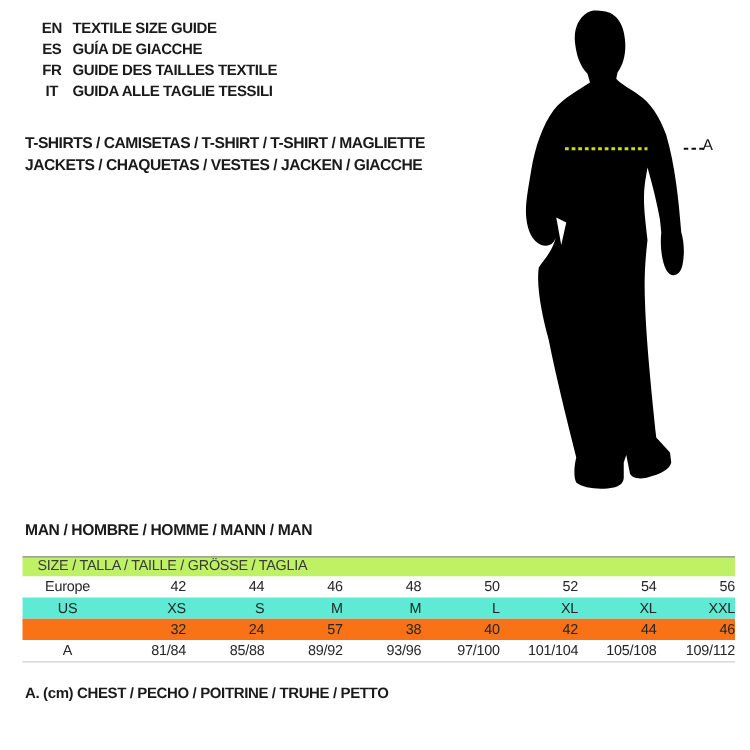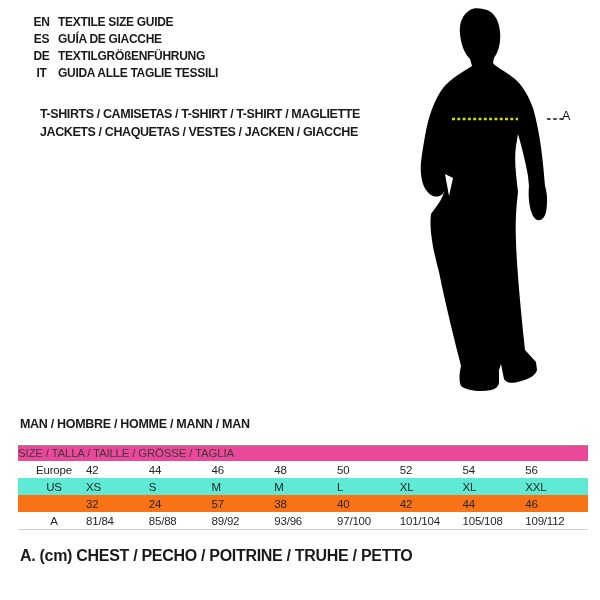--- a/index.html
+++ b/index.html
@@ -6,61 +6,61 @@
   .screen{
     position:relative;width:600px;height:600px;background:#ffffff;overflow:hidden;
     font-family:"Liberation Sans","DejaVu Sans",sans-serif;color:#1a1a1a;
   }
   
   .langs{position:absolute;left:25px;top:13px;}
   .lang-row{display:flex;height:17px;align-items:center;}
   .lang-code{width:33px;font-size:12px;font-weight:700;letter-spacing:-0.3px;text-align:center;}
   .lang-label{font-size:12px;font-weight:700;letter-spacing:-0.3px;white-space:nowrap;}
   
-  .products{position:absolute;left:20px;top:105px;margin-left:20px;}
+  .products{position:absolute;left:20px;top:105px;}
   .product-line{font-size:12.5px;font-weight:700;letter-spacing:-0.4px;line-height:18px;white-space:nowrap;}
   
   .figure-svg{position:absolute;left:415px;top:2px;}
   .a-label{position:absolute;left:562px;top:109px;font-size:12.5px;font-weight:400;color:#111;}
   
   .section-title{position:absolute;left:20px;top:417px;font-size:12.5px;font-weight:700;letter-spacing:-0.3px;text-align:center;}
   
   .size-table{position:absolute;left:18px;top:445px;width:570px;border-bottom:1px solid #cfcfcf;}
   .t-header{
-    height:15px;background:#ec4899;border-top:1px solid #8d8d8d;
-    font-size:11.5px;line-height:15px;padding-left:0;color:#3b3b3b;letter-spacing:-0.2px;
+    height:15px;background:#bef264;border-top:1px solid #8d8d8d;
+    font-size:11.5px;line-height:15px;padding-left:12px;color:#3b3b3b;letter-spacing:-0.2px;
   }
   .t-row{
     display:grid;grid-template-columns:68px repeat(8,1fr);
     height:17px;align-items:center;font-size:11.5px;color:#262626;letter-spacing:-0.2px;
   }
   .t-lbl{padding-left:4px;text-align:center;}
-  .t-cell{text-align:left;}
+  .t-cell{text-align:right;}
   .row-shade-a{background:#5eead4;}
   .row-shade-b{background:#f97316;}
   
-  .footnote{position:absolute;left:20px;top:547px;font-size:16px;font-weight:700;letter-spacing:-0.3px;}
+  .footnote{position:absolute;left:20px;top:547px;font-size:12px;font-weight:700;letter-spacing:-0.3px;}
 </style>
 </head>
 <body>
 
 <div class="screen">
 
   <div class="langs">
     <div class="lang-row">
       <span class="lang-code">EN</span>
       <span class="lang-label">TEXTILE SIZE GUIDE</span>
     </div>
     <div class="lang-row">
       <span class="lang-code">ES</span>
       <span class="lang-label">GUÍA DE GIACCHE</span>
     </div>
     <div class="lang-row">
-      <span class="lang-code">DE</span>
-      <span class="lang-label">TEXTILGRÖßENFÜHRUNG</span>
+      <span class="lang-code">FR</span>
+      <span class="lang-label">GUIDE DES TAILLES TEXTILE</span>
     </div>
     <div class="lang-row">
       <span class="lang-code">IT</span>
       <span class="lang-label">GUIDA ALLE TAGLIE TESSILI</span>
     </div>
   </div>
 
   <div class="products">
     <div class="product-line">T-SHIRTS / CAMISETAS / T-SHIRT / T-SHIRT / MAGLIETTE</div>
     <div class="product-line">JACKETS / CHAQUETAS / VESTES / JACKEN / GIACCHE</div>

